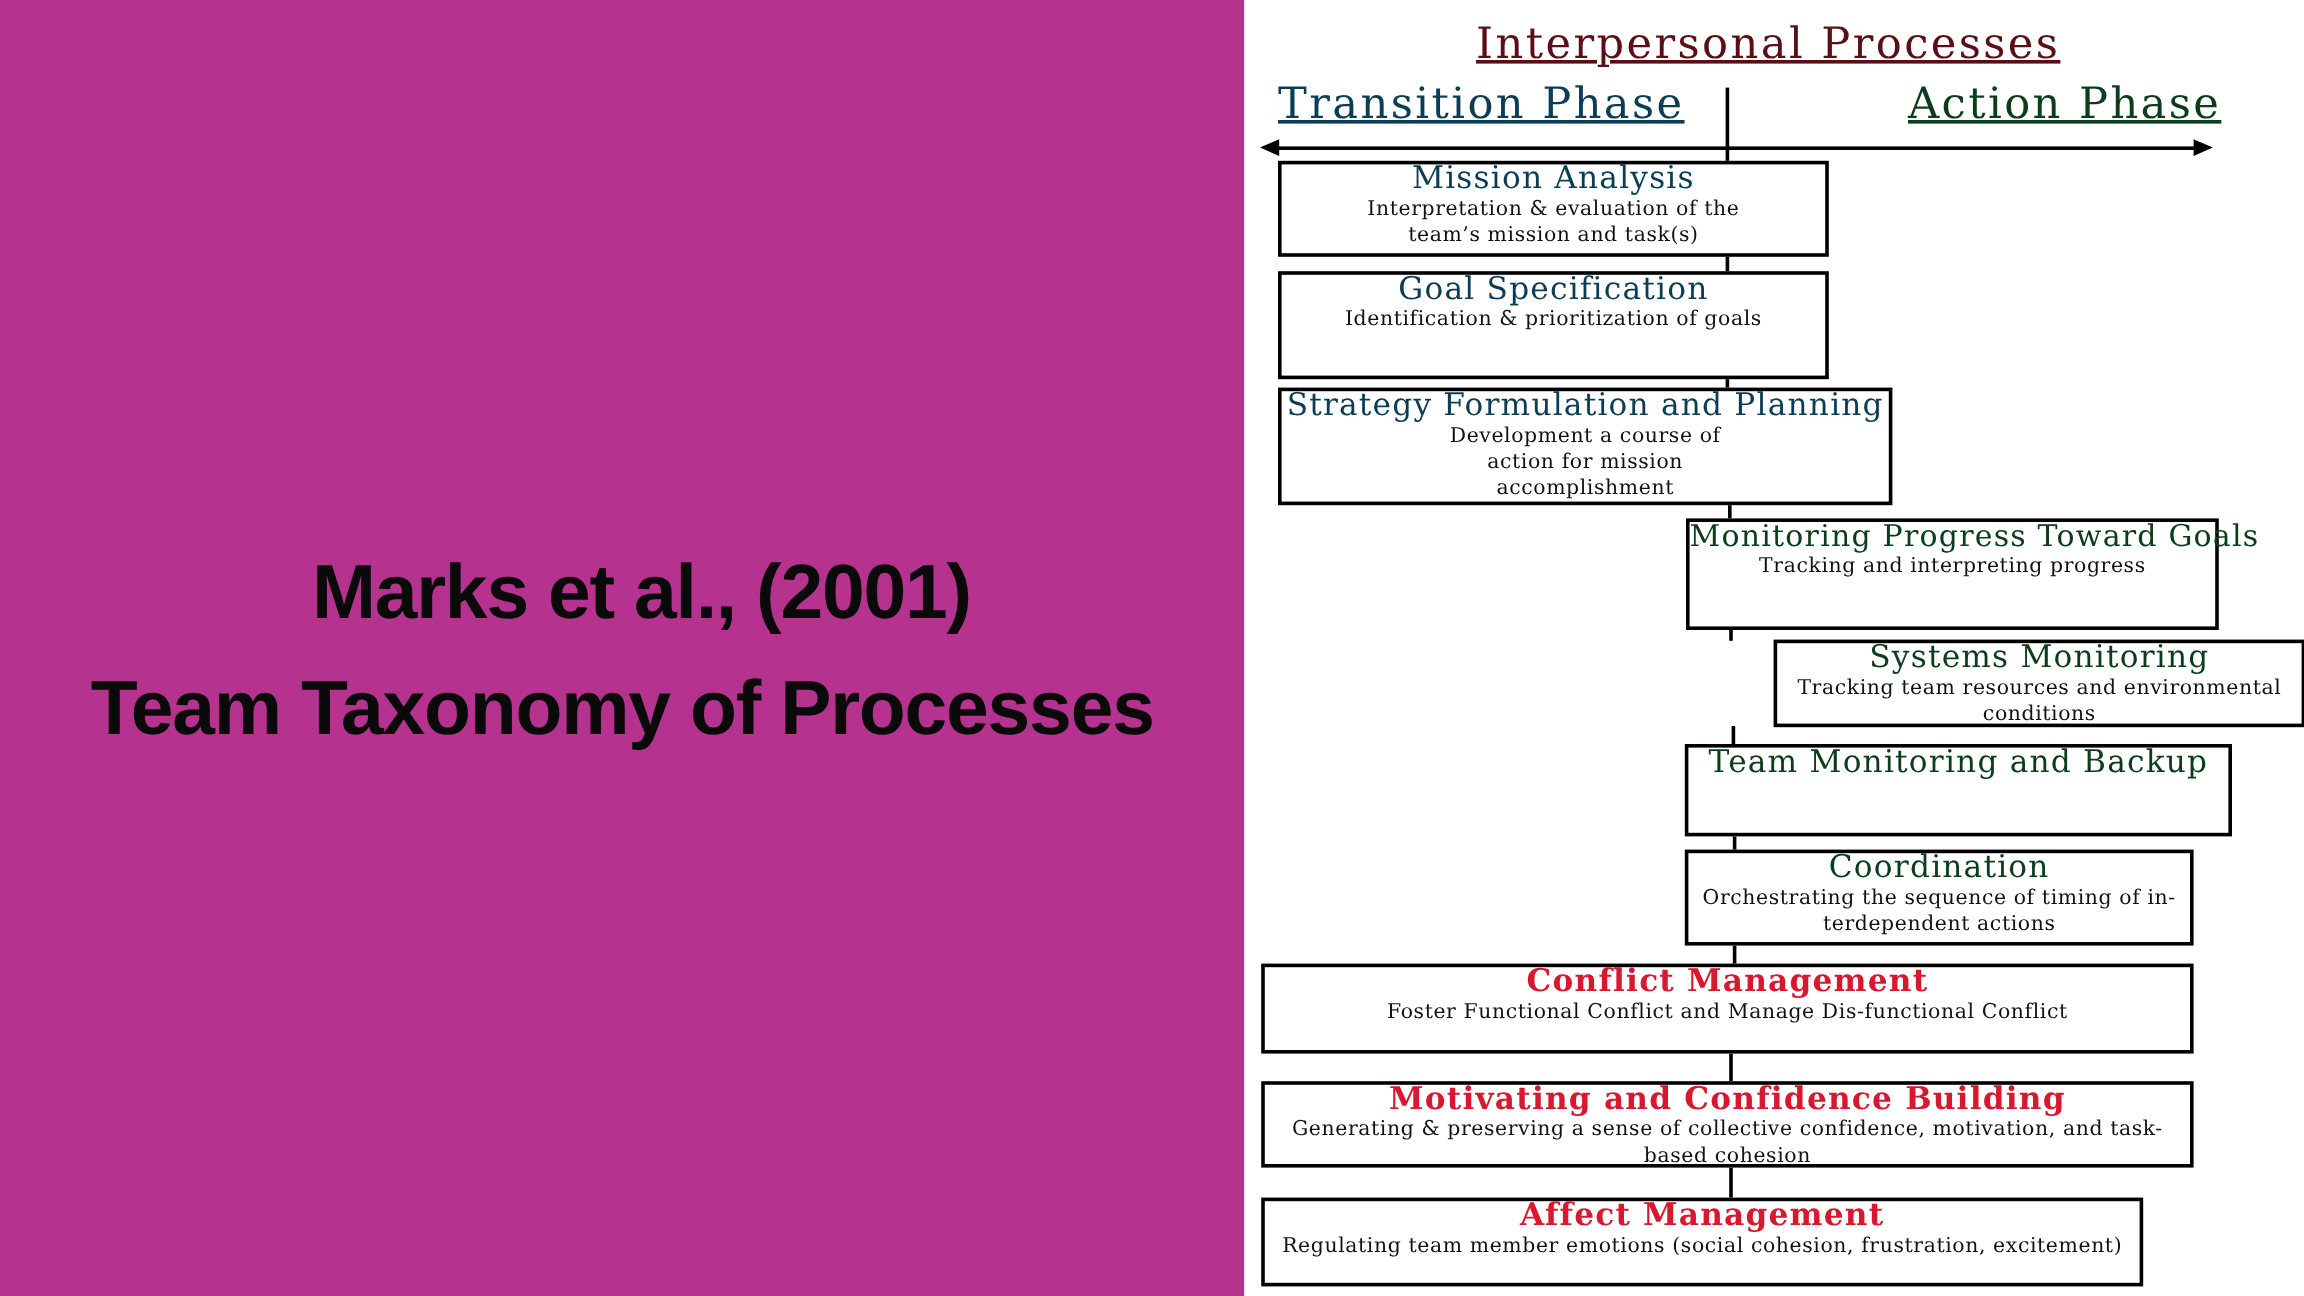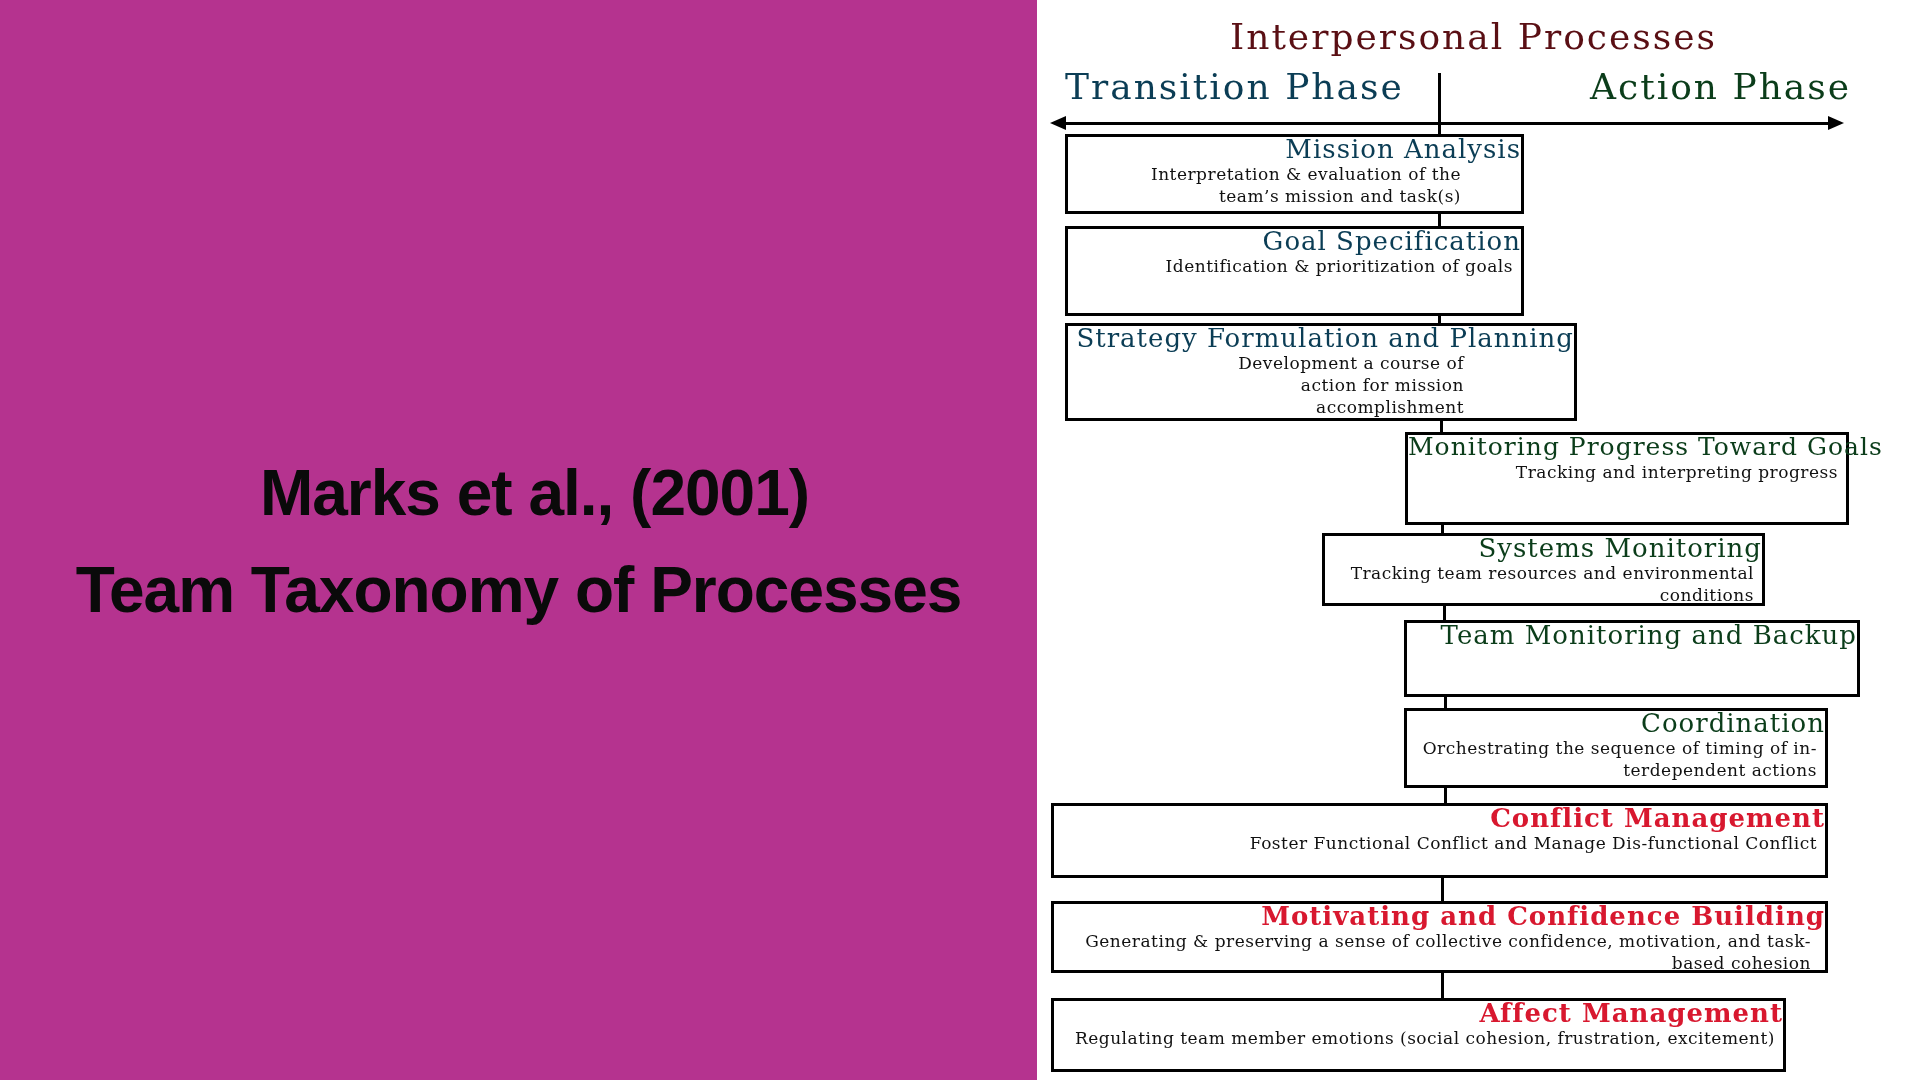--- a/index.html
+++ b/index.html
@@ -3,31 +3,31 @@
 <meta charset="utf-8">
 <style>
   html, body { margin: 0; padding: 0; }
   body { width: 1920px; height: 1080px; position: relative; overflow: hidden; background: #ffffff; font-family: "DejaVu Serif", serif; }
   .left-panel { position: absolute; left: 0; top: 0; width: 1037px; height: 1080px; background: #b5338f; }
   .left-title { position: absolute; left: 0; width: 1037px; text-align: center; color: #0a0a0a; font-family: "Liberation Sans", sans-serif; font-weight: bold; font-size: 64px; letter-spacing: -1px; }
   .lt1 { top: 456px; padding-left: 16px; }
   .lt2 { top: 553px; }
 
   .right-panel { position: absolute; left: 1037px; top: 0; width: 883px; height: 1080px; background: #ffffff; }
-  .abs { position: absolute; }
+  .abs { position: absolute; text-decoration: underline; }
   .phase-t { left: 1065px; top: 66px; font-size: 36px; color: #0b3d55; letter-spacing: 2px; white-space: nowrap; }
   .phase-a { left: 1590px; top: 66px; font-size: 36px; color: #0b3d1a; letter-spacing: 2px; white-space: nowrap; }
 
   .axis-line { left: 1060px; top: 122px; width: 776px; height: 3px; background: #000; }
   .arrow-left { left: 1050px; top: 116px; width: 0; height: 0; border-top: 7px solid transparent; border-bottom: 7px solid transparent; border-right: 16px solid #000; }
   .arrow-right { left: 1828px; top: 116px; width: 0; height: 0; border-top: 7px solid transparent; border-bottom: 7px solid transparent; border-left: 16px solid #000; }
   .divider { left: 1438px; top: 73px; width: 3px; height: 62px; background: #000; }
   .connector { width: 3px; background: #000; }
 
-  .box { position: absolute; box-sizing: border-box; border: 3px solid #000; background: #fff; text-align: right; }
+  .box { position: absolute; box-sizing: border-box; border: 3px solid #000; background: #fff; text-align: center; }
   .box .ttl { display: block; font-size: 26px; line-height: 28px; letter-spacing: 1px; margin-top: -2px; white-space: nowrap; }
   .box .desc { display: block; font-size: 17px; line-height: 22px; color: #111; letter-spacing: 0.5px; padding: 0 8px; }
   .t-teal { color: #0b3d55; }
   .t-green { color: #0b3d1a; }
   .t-red { color: #d8182f; font-weight: bold; }
 </style>
 </head>
 <body>
 
 <div class="left-panel"></div>
@@ -65,21 +65,21 @@
 </div>
 <div class="box" style="left:1065px; top:323px; width:512px; height:98px;">
   <span class="ttl t-teal">Strategy Formulation and Planning</span>
   <span class="desc" style="padding:0 110px;">Development a course of action for mission accomplishment</span>
 </div>
 
 <div class="box" style="left:1405px; top:432px; width:444px; height:93px;">
   <span class="ttl t-green" style="font-size:25px;">Monitoring Progress Toward Goals</span>
   <span class="desc">Tracking and interpreting progress</span>
 </div>
-<div class="box" style="left:1322px; top:533px; width:443px; height:73px;">
+<div class="box" style="left:1478px; top:533px; width:443px; height:73px;">
   <span class="ttl t-green">Systems Monitoring</span>
   <span class="desc">Tracking team resources and environmental conditions</span>
 </div>
 <div class="box" style="left:1404px; top:620px; width:456px; height:77px;">
   <span class="ttl t-green">Team Monitoring and Backup</span>
 </div>
 <div class="box" style="left:1404px; top:708px; width:424px; height:80px;">
   <span class="ttl t-green">Coordination</span>
   <span class="desc">Orchestrating the sequence of timing of in-terdependent actions</span>
 </div>

